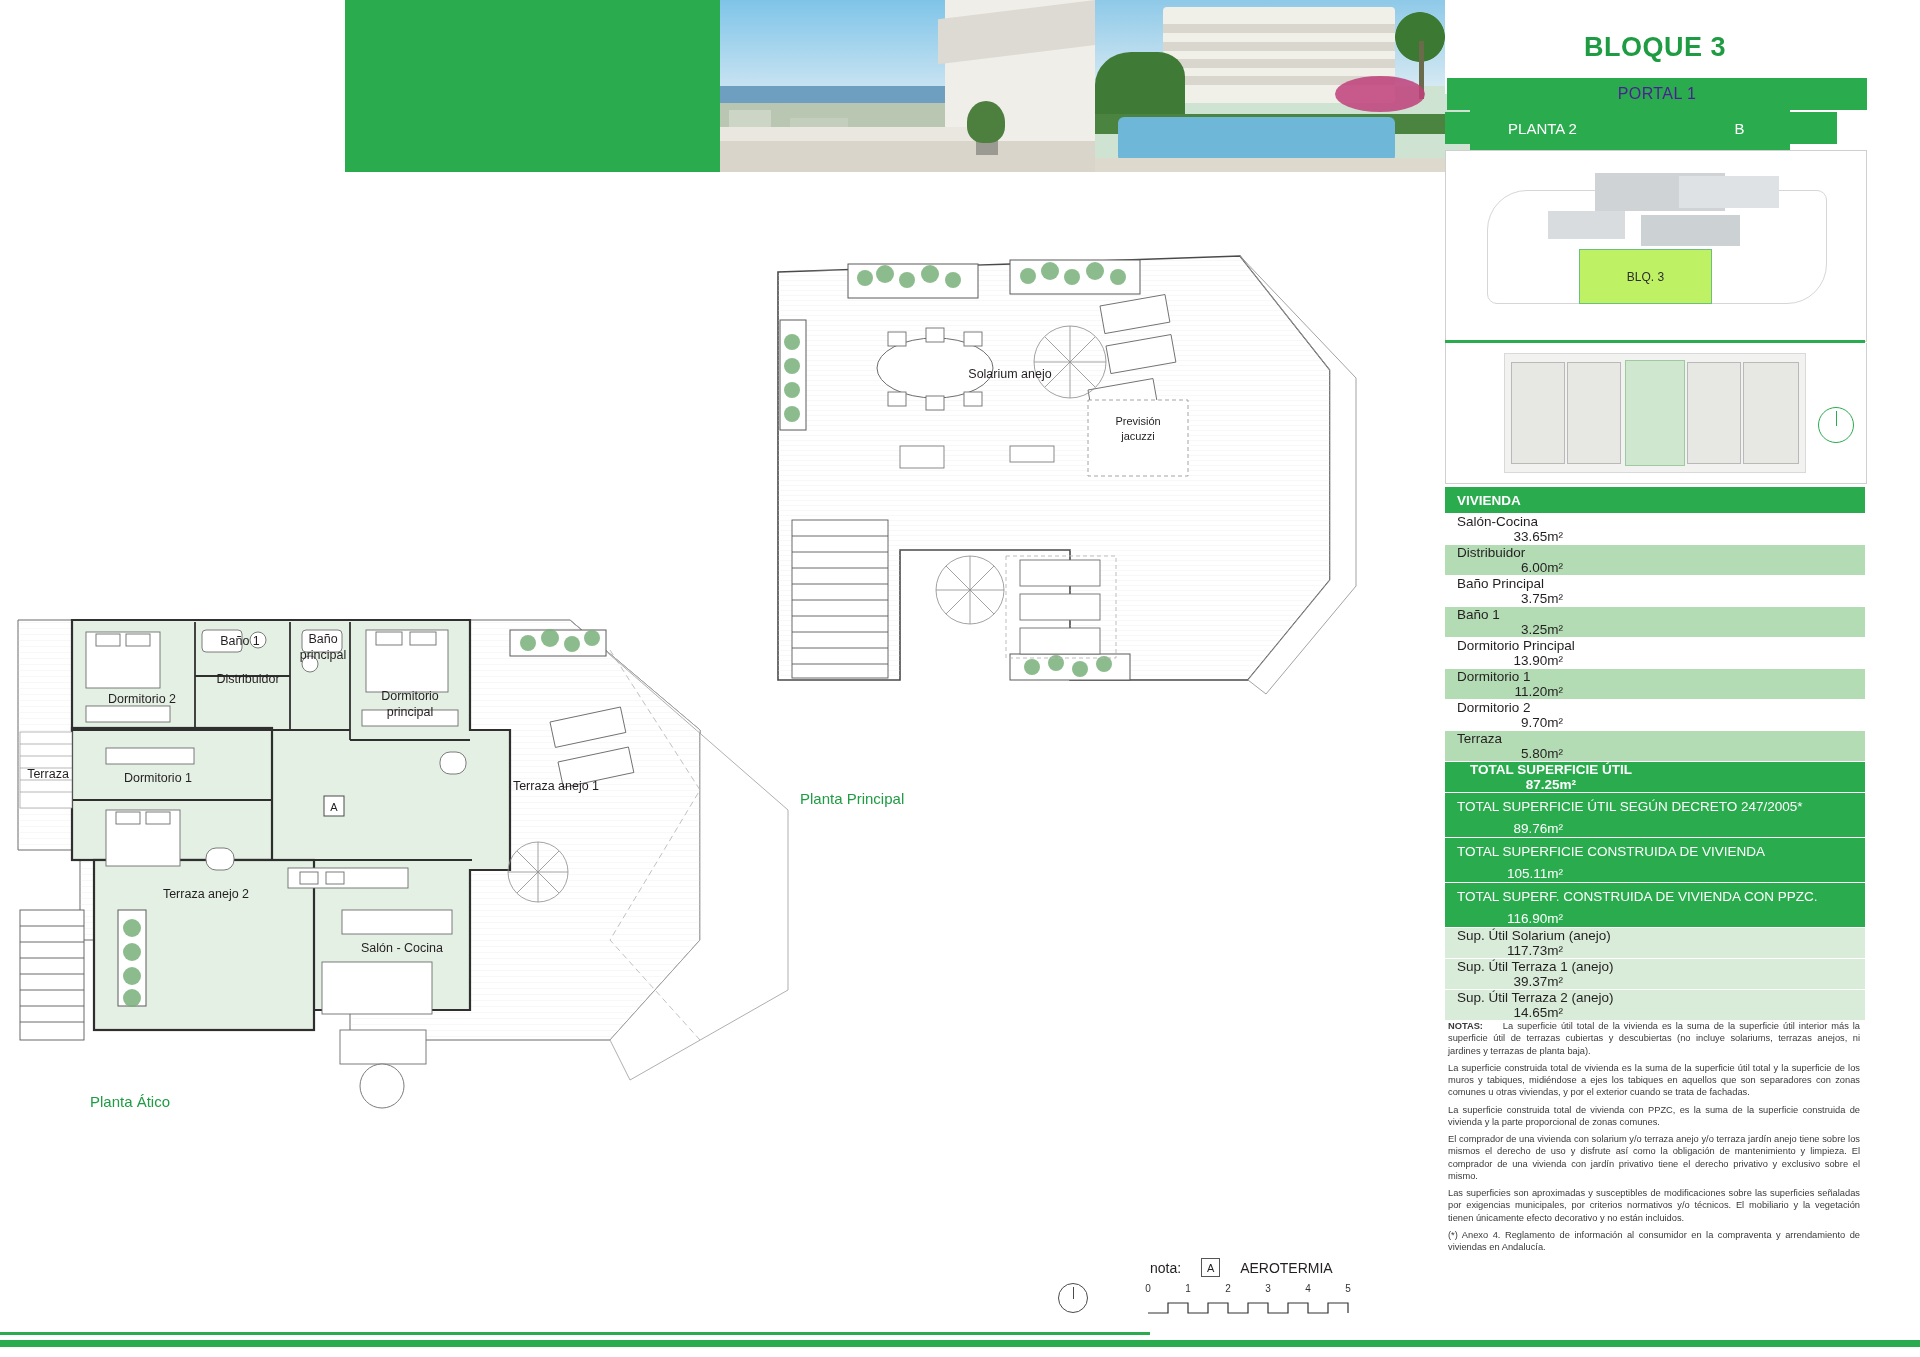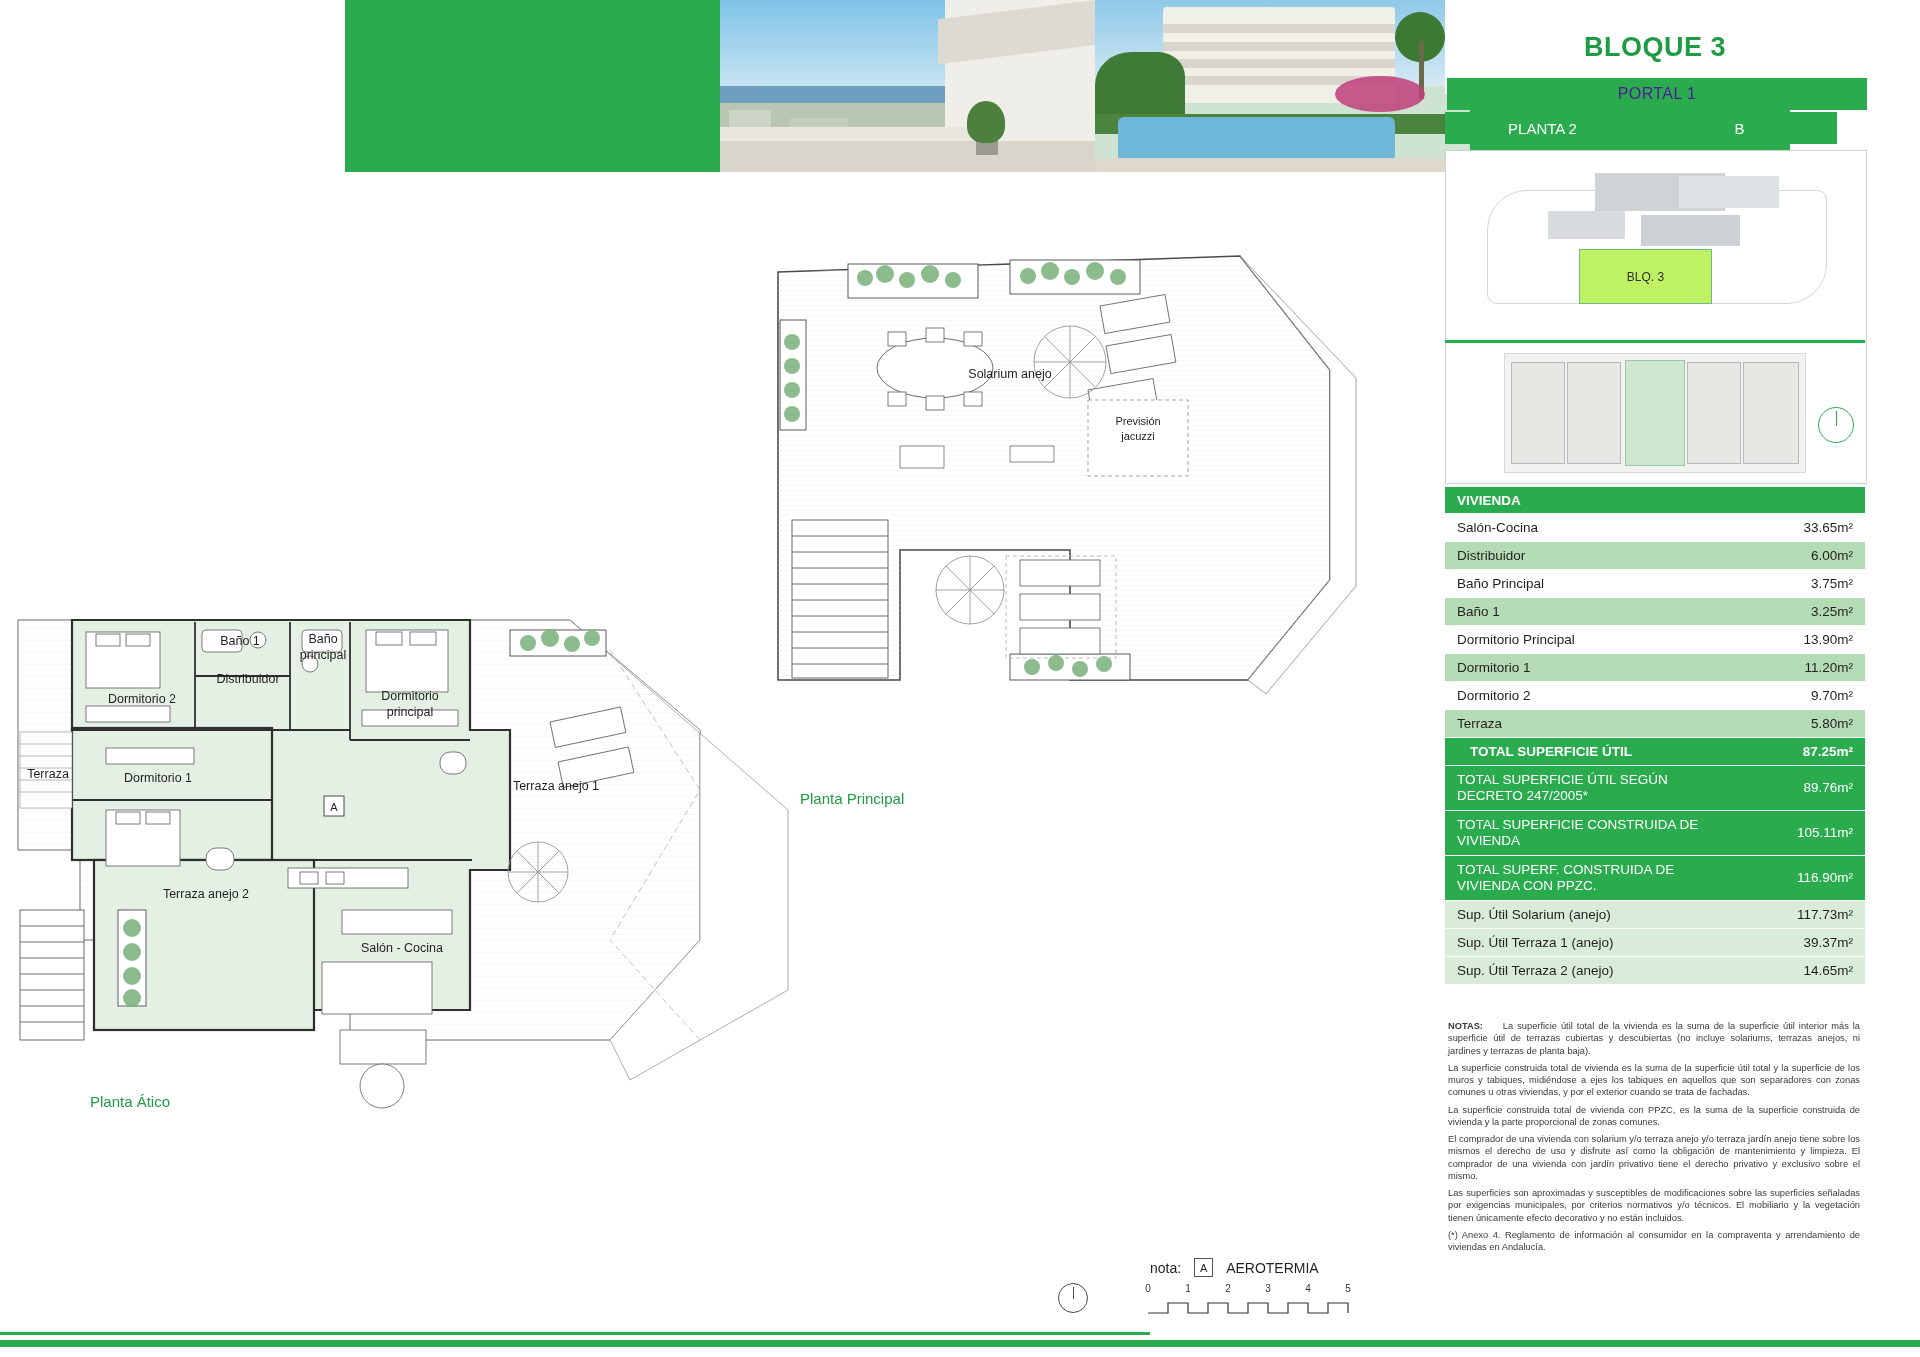--- a/index.html
+++ b/index.html
@@ -60,21 +60,21 @@
 
   .unitplan{position:absolute;left:0;top:343px;width:420px;height:140px;border:1px solid #cfcfcf;border-top:none;background:#fff;}
   .up-img{position:absolute;left:58px;top:10px;width:300px;height:118px;background:#f2f2f0;border:1px solid #d9d9d9;}
   .up-img .cell{position:absolute;top:8px;height:100px;border:1px solid #b9b9b9;background:#e7e7e4;}
   .up-green{position:absolute;left:120px;top:6px;width:58px;height:104px;background:#cfe6cf;border:1px solid #9fc9a3;}
   .compass{position:absolute;left:372px;top:64px;width:34px;height:34px;border:1px solid #2aac4e;border-radius:50%;}
   .compass:after{content:"";position:absolute;left:50%;top:3px;width:1px;height:15px;background:#2aac4e;}
 
   
   .tbl{position:absolute;left:0;top:487px;width:420px;font-size:13.5px;}
-  .tbl .row{display:flex;align-items:stretch;min-height:27px;border-bottom:1px solid #fff;}
+  .tbl .row{display:flex;align-items:stretch;min-height:27px;border-bottom:1px solid #fff;flex-direction:column;}
   .tbl .row .c1{flex:1;display:flex;align-items:center;padding-left:12px;}
   .tbl .row .c2{width:118px;display:flex;align-items:center;justify-content:flex-end;padding-right:12px;}
   .tbl .hdr{background:#2aac4e;color:#fff;font-weight:bold;min-height:26px;}
   .tbl .lite{background:#ffffff;}
   .tbl .mid{background:#b3dcb4;}
   .tbl .tot{background:#2aac4e;color:#fff;font-weight:bold;padding-left:13px;}
   .tbl .tot2{background:#2aac4e;color:#fff;min-height:44px;line-height:1.15;}
   .tbl .tot2 .c1{align-items:center;}
   .tbl .pale{background:#d8ecd9;}
   .tbl .row.two .c1{padding-top:4px;padding-bottom:4px;}
@@ -86,21 +86,21 @@
 
   
   .planta-atico-label{position:absolute;left:90px;top:1093px;font-size:15px;color:#1f9c43;}
   .planta-sol-label{position:absolute;left:800px;top:790px;font-size:15px;color:#1f9c43;}
 
   
   .plan{position:absolute;}
   .plan svg{display:block;}
 
   
-  .aerotermia{position:absolute;left:1150px;top:1258px;display:flex;align-items:center;gap:13px;font-size:14px;}
+  .aerotermia{position:absolute;left:1150px;top:1258px;display:flex;align-items:center;gap:20px;font-size:14px;}
   .aerobox{width:17px;height:17px;border:1px solid #555;display:flex;align-items:center;justify-content:center;font-size:11px;}
   .northbtm{position:absolute;left:1058px;top:1283px;width:28px;height:28px;border:1px solid #4a4a4a;border-radius:50%;}
   .northbtm:after{content:"";position:absolute;left:50%;top:3px;width:1px;height:12px;background:#4a4a4a;}
   .scalebar{position:absolute;left:1148px;top:1283px;width:250px;height:40px;}
   .scalebar .nums{position:absolute;left:0;top:0;width:100%;font-size:10px;color:#333;}
   .scalebar .nums span{position:absolute;transform:translateX(-50%);}
   .bottombar{position:absolute;left:0;top:1340px;width:1920px;height:7px;background:#2aac4e;}
   .bottombar2{position:absolute;left:0;top:1332px;width:1150px;height:3px;background:#2aac4e;}
 
   .lbl{font-size:12.5px;fill:#231f20;font-family:"Liberation Sans",sans-serif;}

